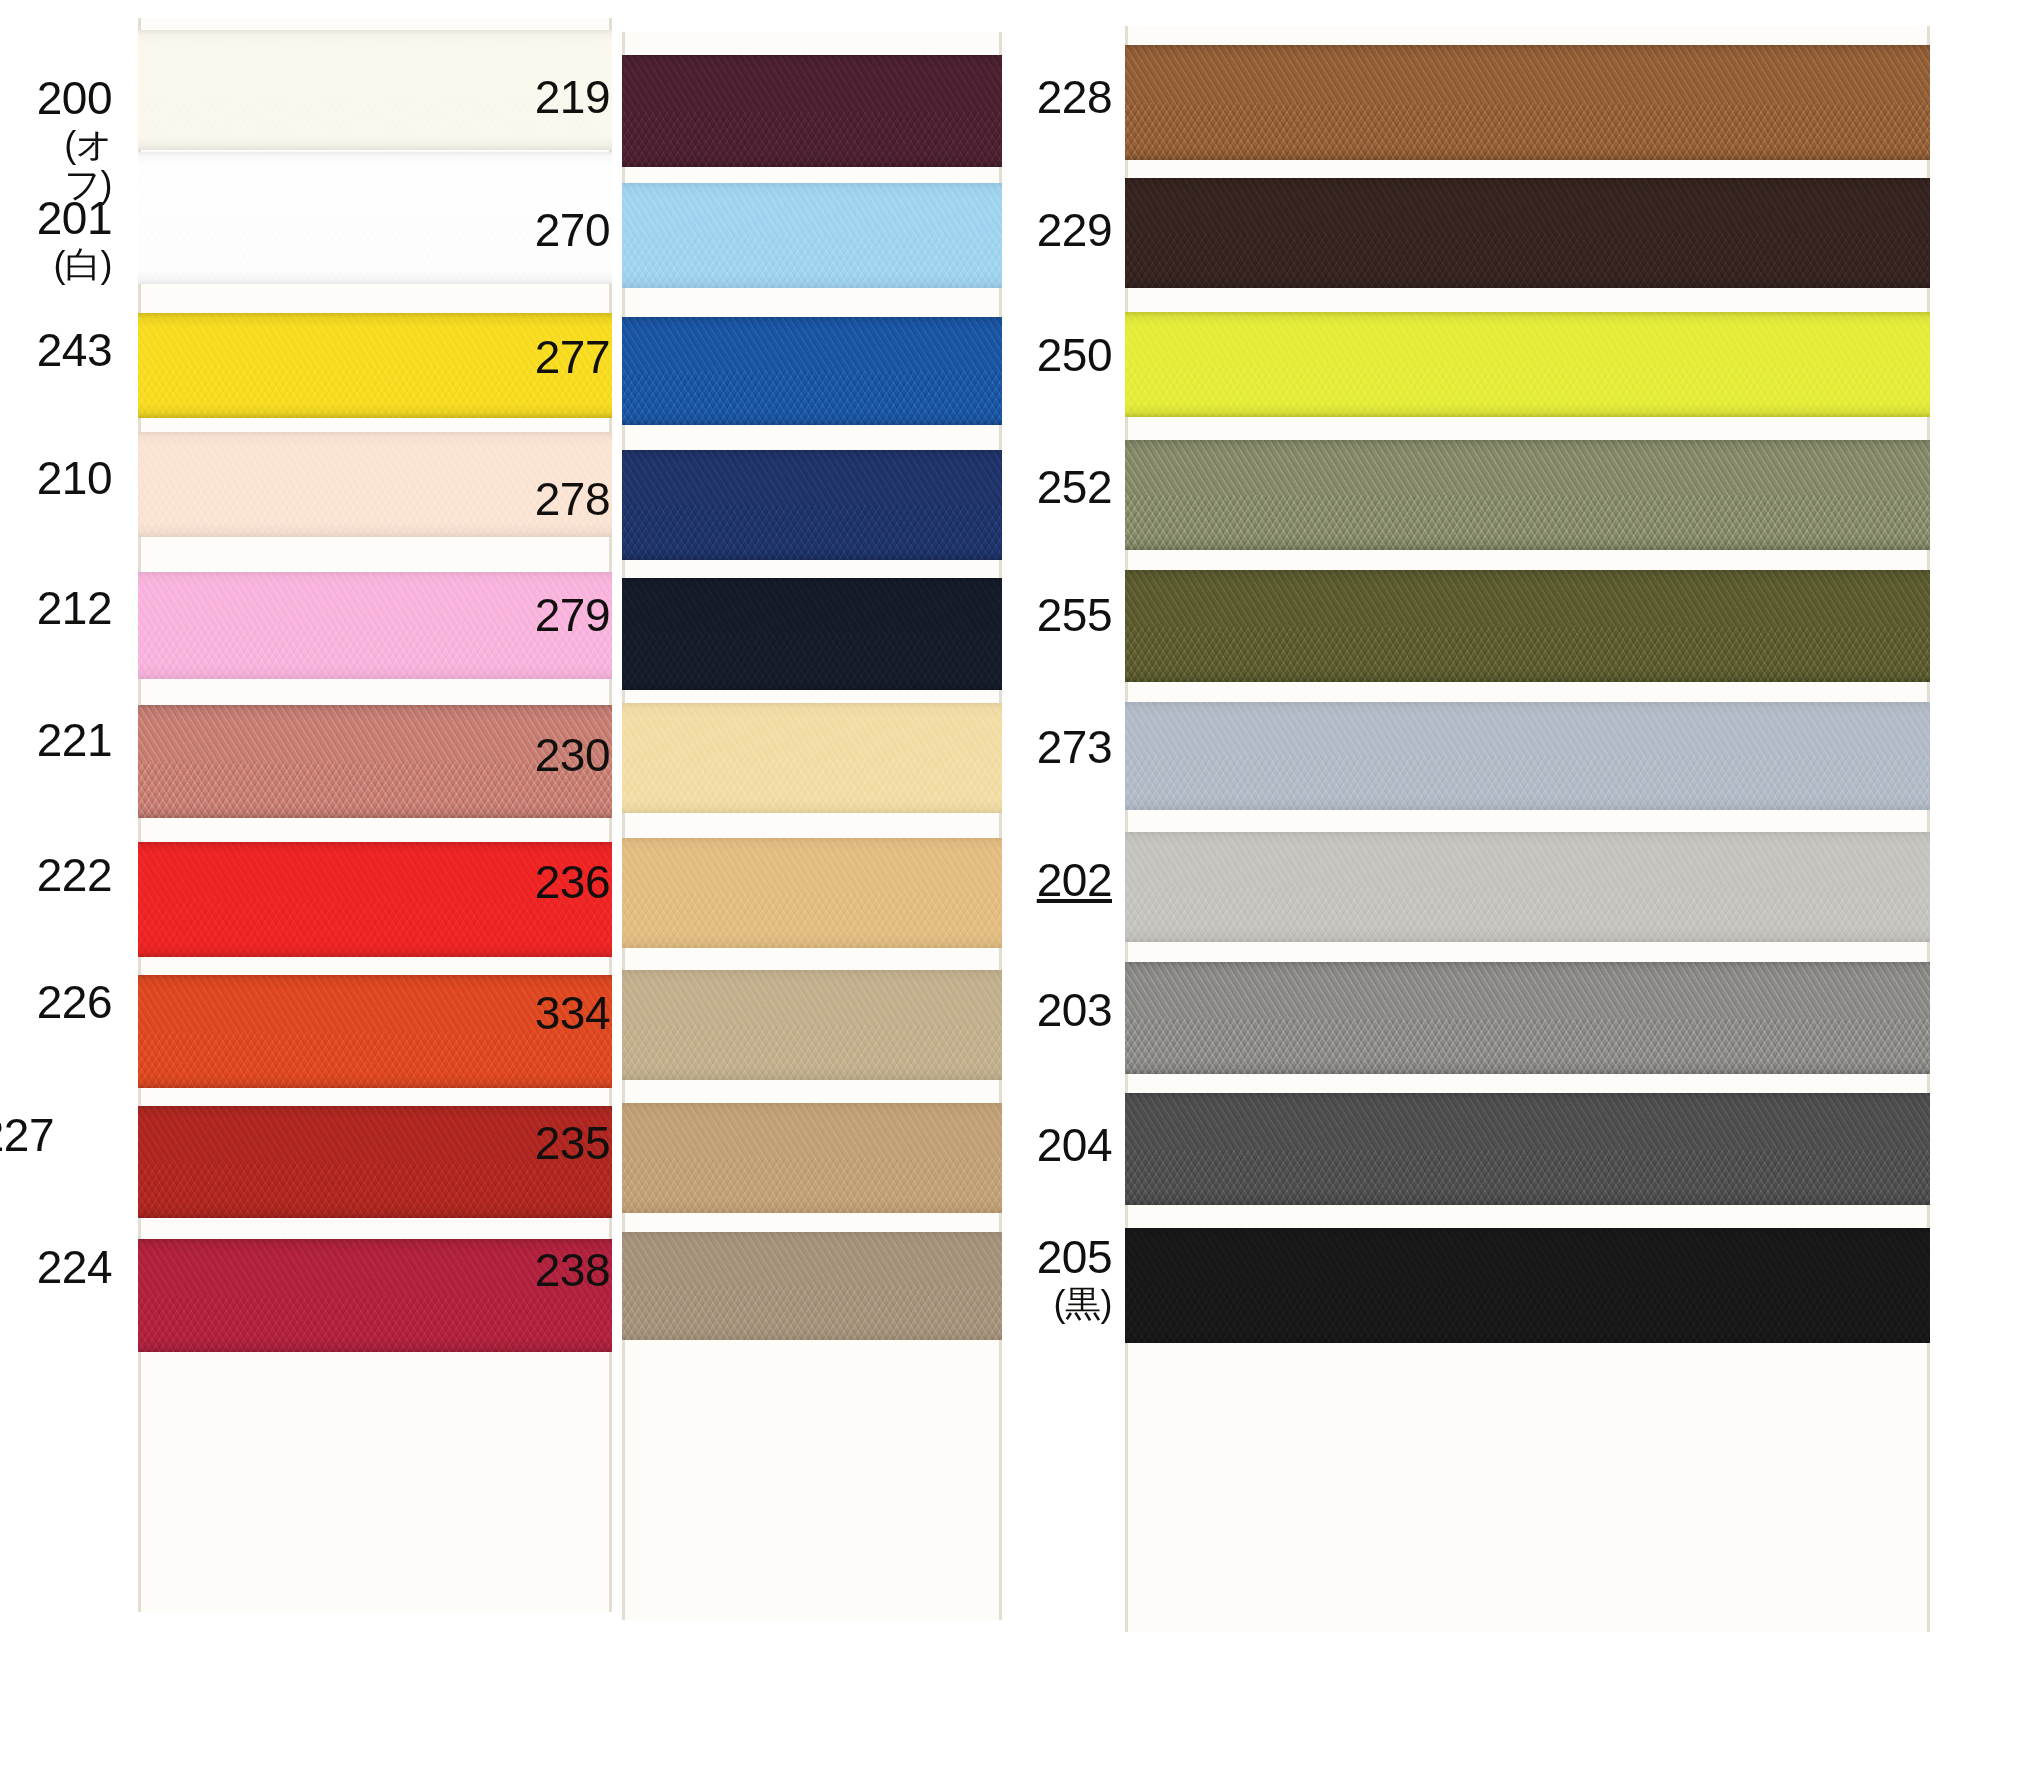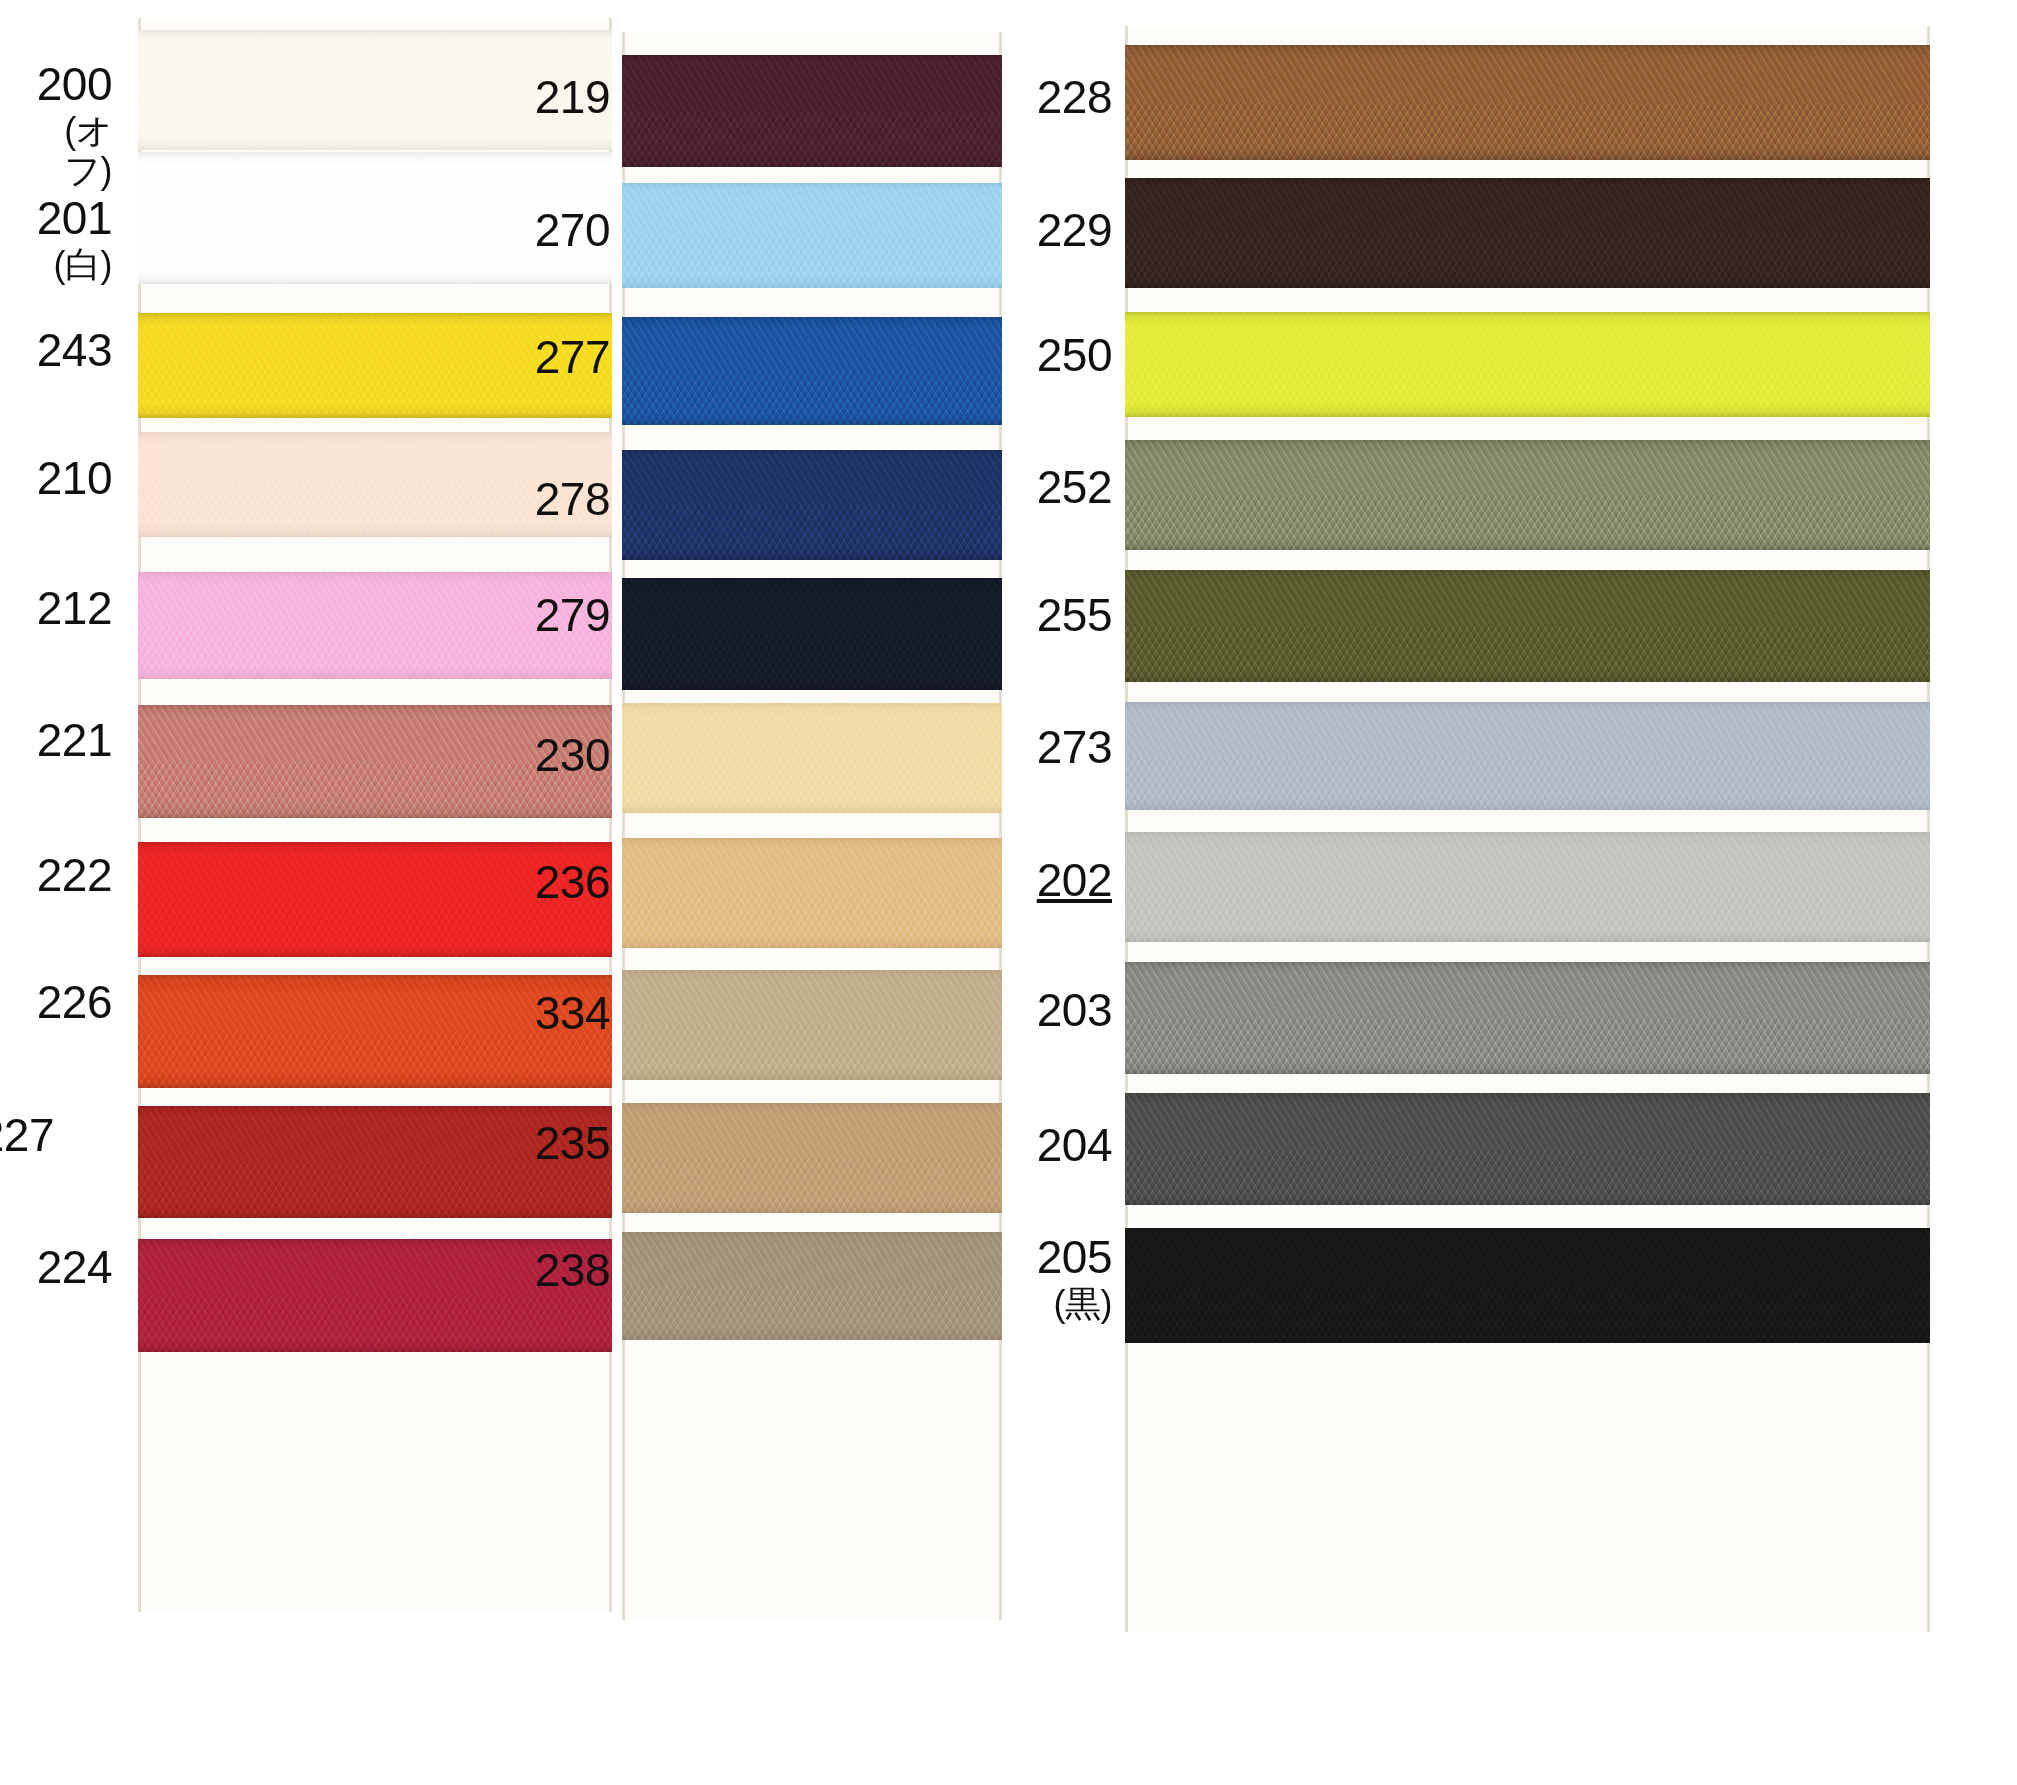--- a/index.html
+++ b/index.html
@@ -115,21 +115,21 @@
 </head>
 <body>
 
 <div id="sheet" style="width: 2017px; height: 1785px; background: rgb(255, 255, 255);">
     <div class="card" style="left: 138px; width: 474px; top: 18px; height: 1594px; background: rgb(253, 252, 248);"></div>
     <div class="swatch pale" style="left: 138px; width: 474px; top: 30px; height: 120px; background: rgb(251, 248, 238);">
       <div class="weave"></div>
       <div class="weave2"></div>
       <div class="edge"></div>
     </div>
-    <div class="label" style="right: 1905px; top: 59px; padding-left: 24px;"><span class="num">200</span><span class="sub">(オフ)</span></div>
+    <div class="label" style="right: 1905px; top: 73px; padding-left: 24px;"><span class="num">200</span><span class="sub">(オフ)</span></div>
     <div class="swatch pale" style="left: 138px; width: 474px; top: 152px; height: 132px; background: rgb(254, 254, 254);">
       <div class="weave"></div>
       <div class="weave2"></div>
       <div class="edge"></div>
     </div>
     <div class="label" style="right: 1905px; top: 193px;"><span class="num">201</span><span class="sub">(白)</span></div>
     <div class="swatch" style="left: 138px; width: 474px; top: 313px; height: 105px; background: rgb(247, 220, 34);">
       <div class="weave"></div>
       <div class="weave2"></div>
       <div class="edge"></div>

